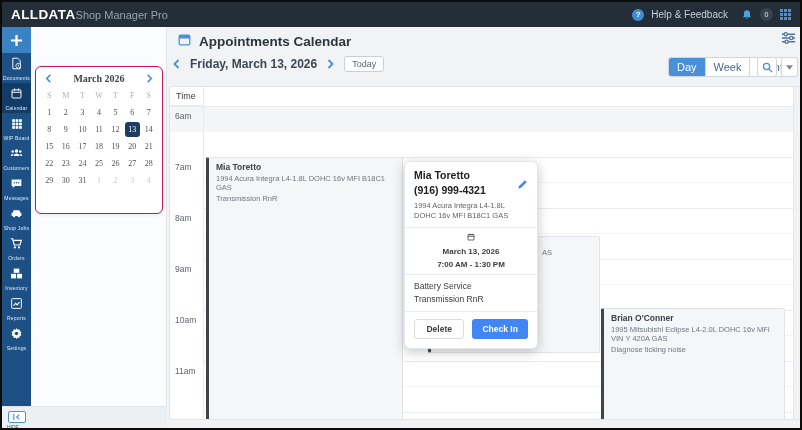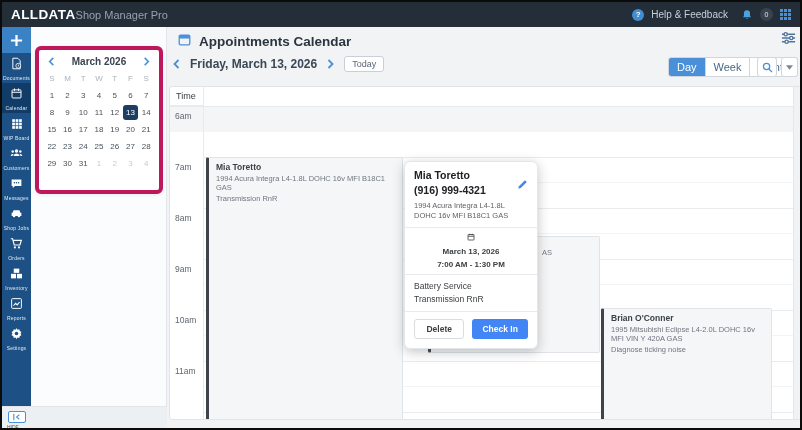--- a/index.html
+++ b/index.html
@@ -23,21 +23,21 @@
   .rail-item { height:30px; display:flex; flex-direction:column; align-items:center; justify-content:center; gap:1px; cursor:pointer; }
   .rail-item.active { background:#123c68; }
   .rail-item .lbl { font-size:5px; color:#dfe9f3; letter-spacing:.2px; }
   .rail-footer { position:absolute; left:0; top:404px; width:165px; height:26px; background:#edf0f3; z-index:21; border-top:1px solid #e2e6ea; }
   .hide-btn { position:absolute; left:6px; top:4px; width:18px; height:12px; border:1px solid #4a90d9; border-radius:2px; background:#fff; display:flex; align-items:center; justify-content:center; cursor:pointer; }
   .hide-lbl { position:absolute; left:5px; top:17px; font-size:5px; color:#4b535b; }
 
   
   .left-panel { position:absolute; left:29px; top:25px; width:136px; height:379px; background:#fbfcfe; border-right:1px solid #e2e6ea; z-index:10; }
   .new-appt { position:absolute; left:4px; top:4px; width:128px; height:18px; background:#3f87cb; border-radius:3px; color:#fff; font-size:9px; font-weight:700; display:flex; align-items:center; justify-content:center; cursor:pointer; }
-  .minical { position:absolute; left:4px; top:19px; width:128px; height:148px; background:#fff; border:4px solid #be185d; border-radius:6px; box-shadow:0 1px 4px rgba(0,0,0,.08); padding:4px 5px; }
+  .minical { position:absolute; left:4px; top:39px; width:128px; height:148px; background:#fff; border:1px solid #be185d; border-radius:6px; box-shadow:0 1px 4px rgba(0,0,0,.08); padding:4px 5px;font-family:Liberation Serif, serif; }
   .minical-head { display:flex; align-items:center; justify-content:space-between; padding:2px 4px 3px; }
   .minical-title { font-size:10px; font-weight:700; color:#3a4450; }
   .mc-grid { display:grid; grid-template-columns:repeat(7,1fr); }
   .mc-grid span { height:17px; display:flex; align-items:center; justify-content:center; font-size:8px; color:#49525b; }
   .mc-grid .wd { color:#a9b2bb; }
   .mc-grid .muted { color:#c5ccd3; }
   .mc-grid .sel { width:15px; height:15px; margin:auto; background:#1d3d63; color:#fff; border-radius:3px; }
 
   
   .main-title { position:absolute; left:176px; top:30px; display:flex; align-items:center; gap:8px; z-index:5; }
@@ -347,21 +347,21 @@
     <div class="scrolltrack"></div>
 
     <div class="appt" style="left:36px; top:70px; width:197px; height:264px;">
       <div class="nm">Mia Toretto</div>
       <div class="ln">1994 Acura Integra L4-1.8L DOHC 16v MFI B18C1 GAS</div>
       <div class="ln">Transmission RnR</div>
     </div>
     <div class="appt" style="left:258px; top:149px; width:172px; height:117px;">
       <span class="ln" style="position:absolute; left:111px; top:11px;">AS</span>
     </div>
-    <div class="appt" style="left:431px; top:221px; width:171px; height:113px;">
+    <div class="appt" style="left:431px; top:221px; width:184px; height:113px;">
       <div class="nm">Brian O'Conner</div>
       <div class="ln">1995 Mitsubishi Eclipse L4-2.0L DOHC 16v MFI VIN Y 420A GAS</div>
       <div class="ln">Diagnose ticking noise</div>
     </div>
 
     <div class="popup">
       <div class="pop-head">
         <div class="pop-name">Mia Toretto</div>
         <span class="edit-pencil">
           <svg width="11" height="11" viewBox="0 0 12 12">

